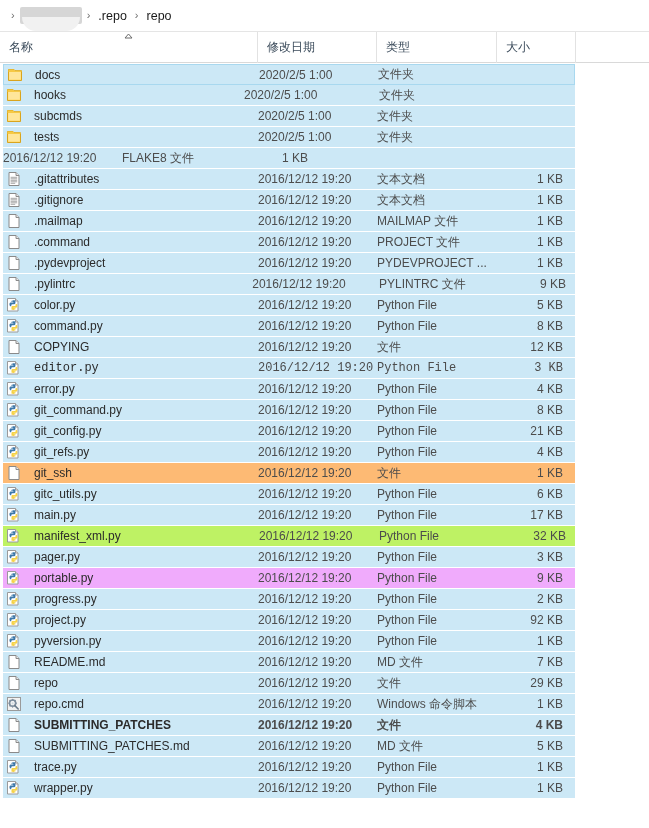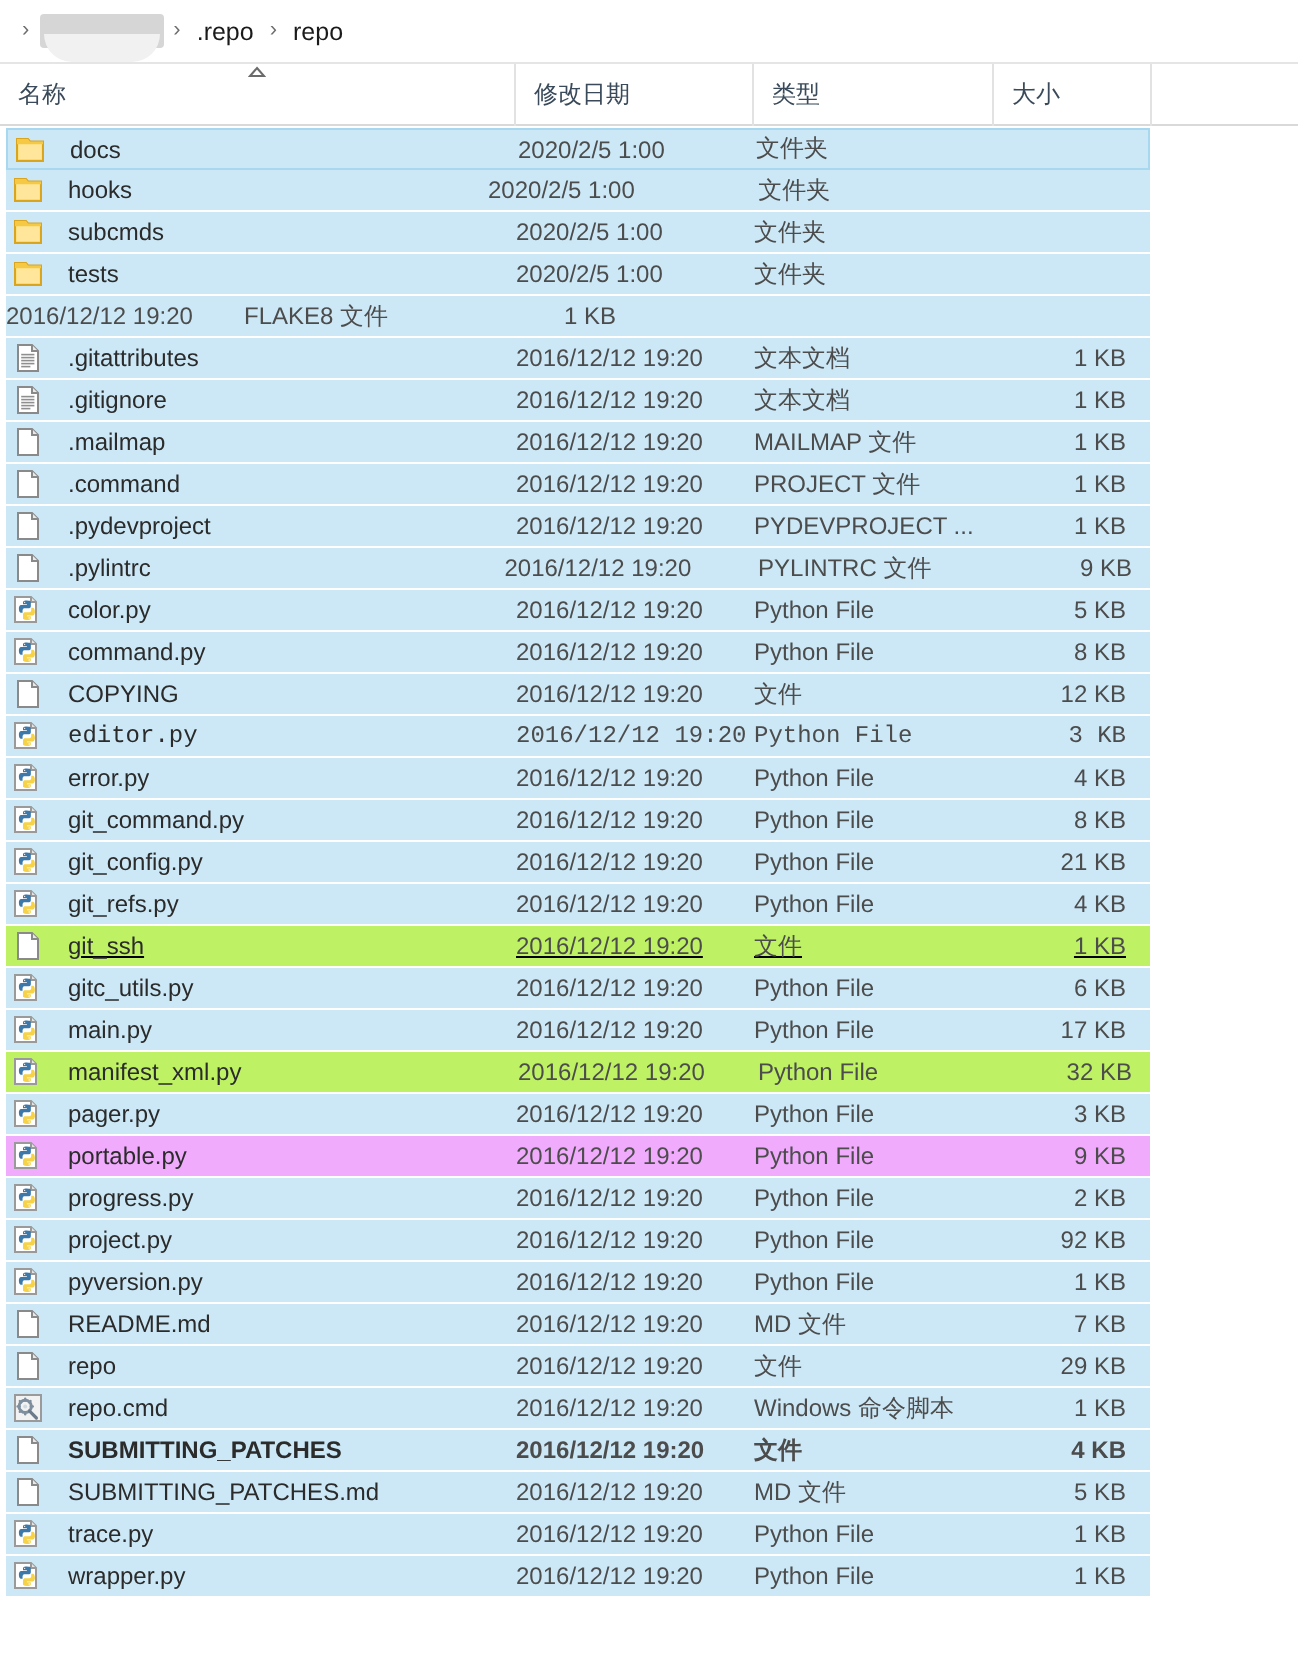--- a/index.html
+++ b/index.html
@@ -453,21 +453,21 @@
             <path d="M7.4 3.2 c-2.0 0-1.9 0.9-1.9 0.9 v1 h1.95 v0.35 h-2.7 c0 0-1.3-0.15-1.3 1.9 0 2.05 1.15 1.98 1.15 1.98 h0.68 v-1.05 c0 0-0.04-1.15 1.13-1.15 h1.93 c0 0 1.08 0.02 1.08-1.05 v-1.76 c0 0 0.17-0.95-1.0-0.95 z m-1.08 0.62 c0.19 0 0.35 0.16 0.35 0.35 0 0.2-0.16 0.35-0.35 0.35 -0.2 0-0.35-0.15-0.35-0.35 0-0.19 0.15-0.35 0.35-0.35 z" fill="#3c78a9"></path>
             <path d="M7.5 13.0 c2.0 0 1.9-0.88 1.9-0.88 v-1.0 h-1.95 v-0.35 h2.7 c0 0 1.3 0.15 1.3-1.9 0-2.05-1.15-1.98-1.15-1.98 h-0.68 v1.05 c0 0 0.04 1.15-1.13 1.15 h-1.93 c0 0-1.08-0.02-1.08 1.05 v1.76 c0 0-0.17 0.95 1.0 0.95 z m1.08-0.62 c-0.19 0-0.35-0.16-0.35-0.35 0-0.2 0.16-0.35 0.35-0.35 0.2 0 0.35 0.15 0.35 0.35 0 0.19-0.15 0.35-0.35 0.35 z" fill="#f5d247"></path>
           </svg>
         </span>
         <span class="name-text">git_refs.py</span>
       </div>
       <div class="cell c-date">2016/12/12 19:20</div>
       <div class="cell c-type">Python File</div>
       <div class="cell c-size">4 KB</div>
     </div>
-    <div class="row" style="background: #bef264; text-decoration: underline;">
+    <div class="row" style="background: #fdba74;">
       <div class="cell c-name">
         <span class="icon">
           <svg width="16" height="16" viewBox="0 0 16 16">
             <path d="M3 1.5 h7 l3 3 v10 h-10 z" fill="#ffffff" stroke="#8a8a8a" stroke-width="1"></path>
             <path d="M10 1.5 v3 h3" fill="#e9e9e9" stroke="#8a8a8a" stroke-width="1"></path>
           </svg>
         </span>
         <span class="name-text">git_ssh</span>
       </div>
       <div class="cell c-date">2016/12/12 19:20</div>

